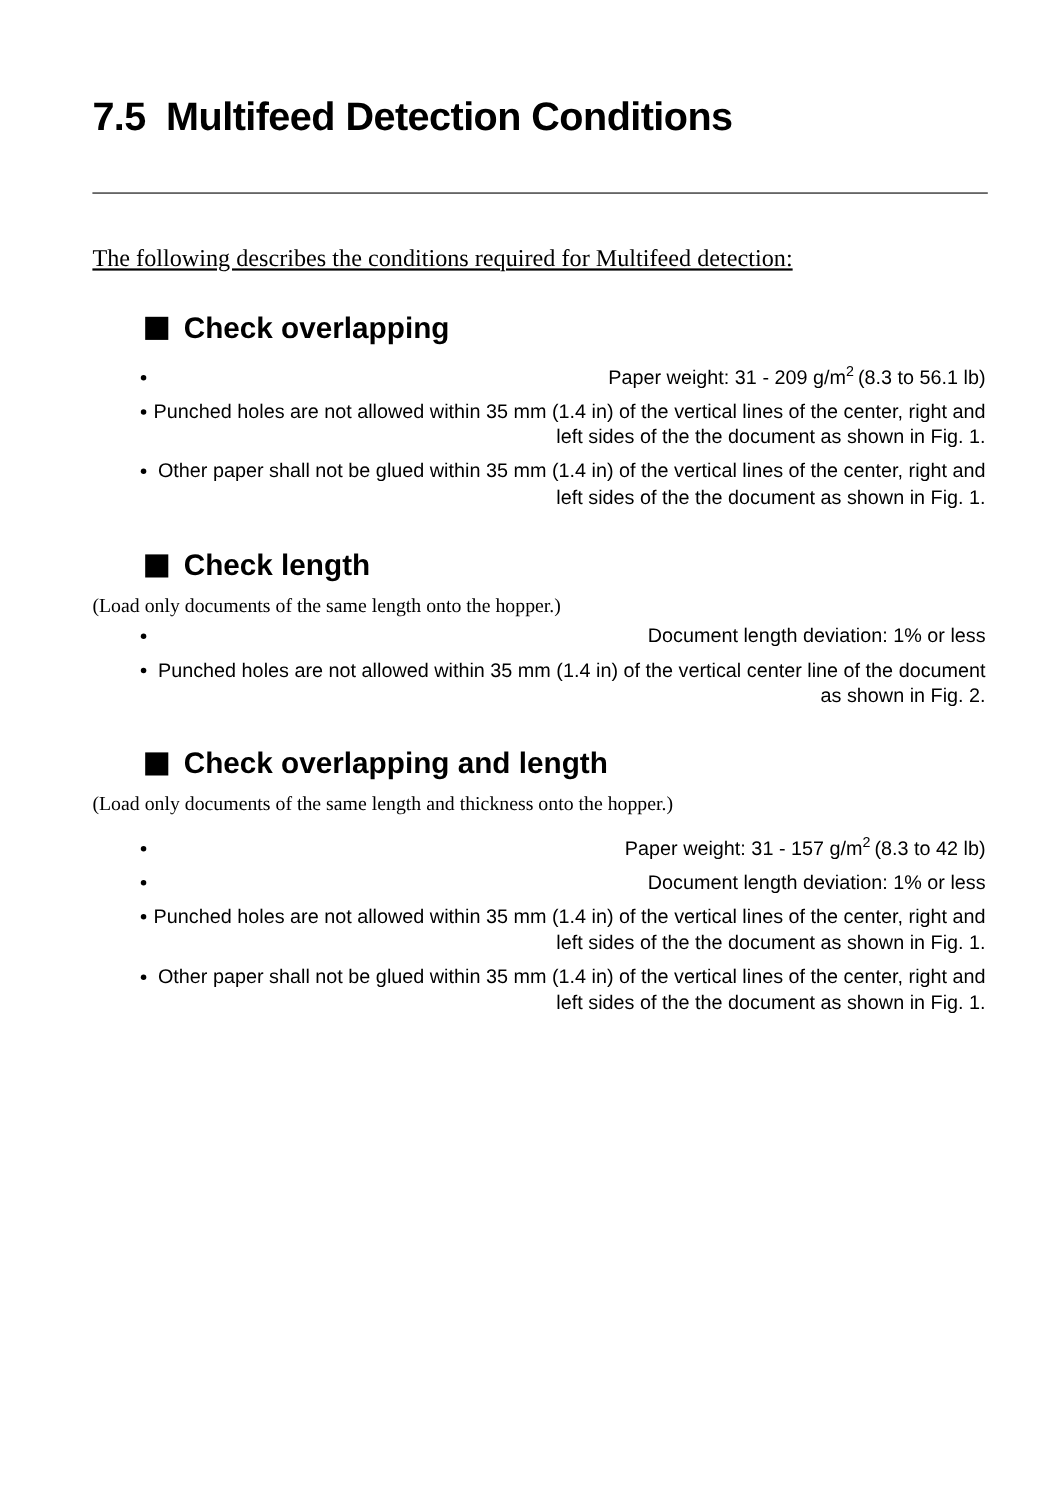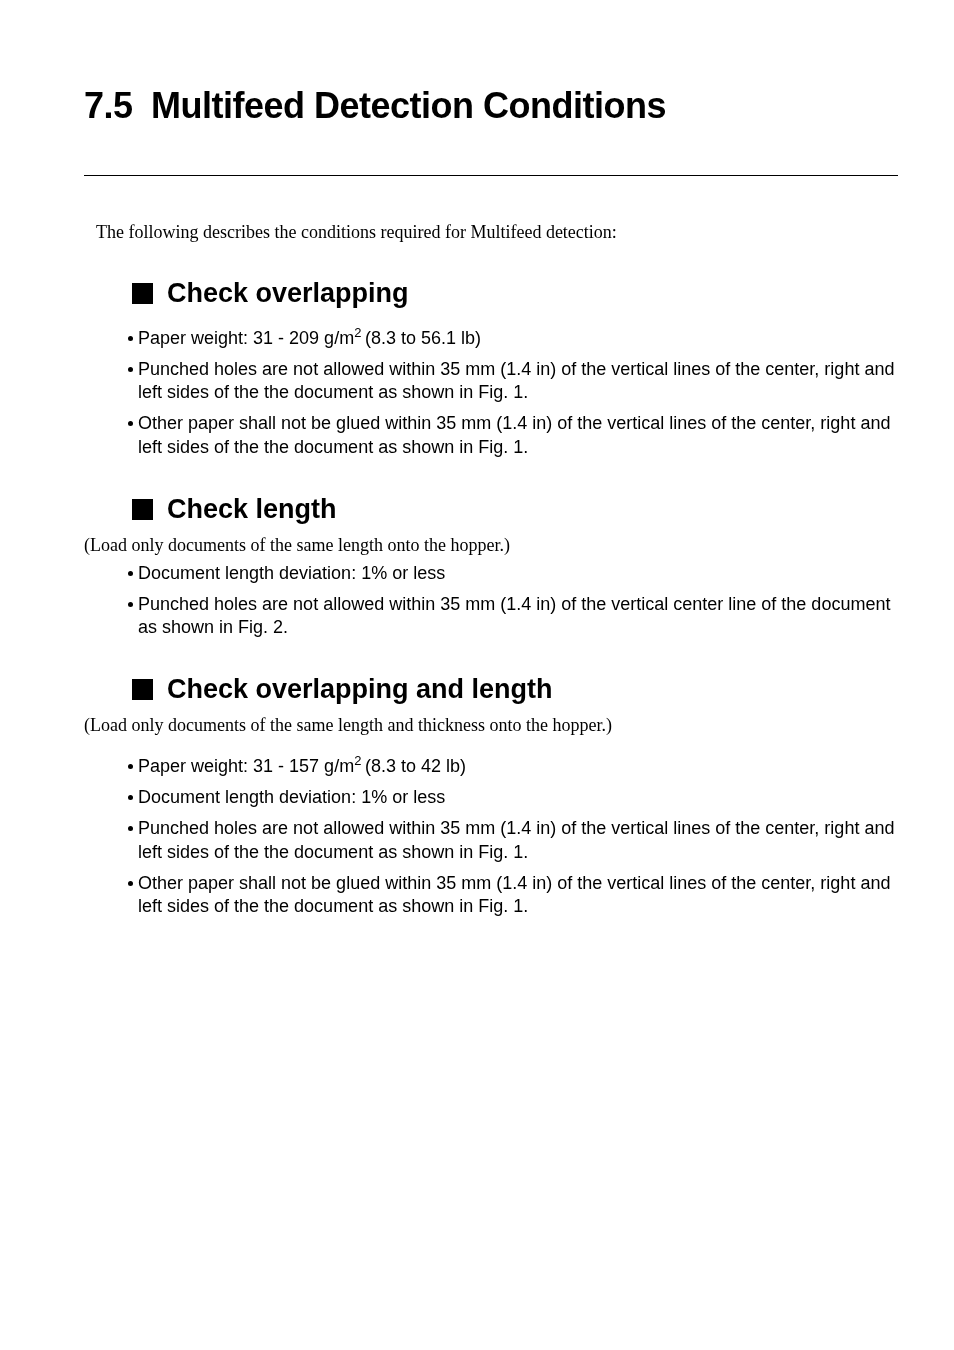--- a/index.html
+++ b/index.html
@@ -34,22 +34,23 @@
     letter-spacing: -0.5px;
   }
   .hr {
     border: none;
     border-top: 1.2px solid #000;
     margin: 48px 0 0 0;
     width: 814px;
   }
   .intro {
     font-family: "Times New Roman", Times, serif;
-    font-size: 18px;
-    margin: 46px 0 0 12px;
+    font-size: 22px;
+    margin: 46px 0 0 0;
+    text-decoration: underline;
   }
   .sub-h {
     font-size: 27px;
     font-weight: bold;
     margin: 34px 0 0 0;
     line-height: 1.2;
     padding-left: 48px;
   }
   .sub-h .marker {
     display: inline-block;
@@ -62,20 +63,21 @@
   .sub-note {
     font-family: "Times New Roman", Times, serif;
     font-size: 18px;
     margin: 10px 0 0 0;
   }
   ul.bul {
     list-style: none;
     margin: 18px 0 0 44px;
     padding: 0;
     width: 768px;
+    text-align: right;
   }
   ul.bul li {
     font-size: 18px;
     line-height: 1.28;
     margin-bottom: 8px;
     position: relative;
     padding-left: 10px;
   }
   ul.bul li::before {
     content: "";

